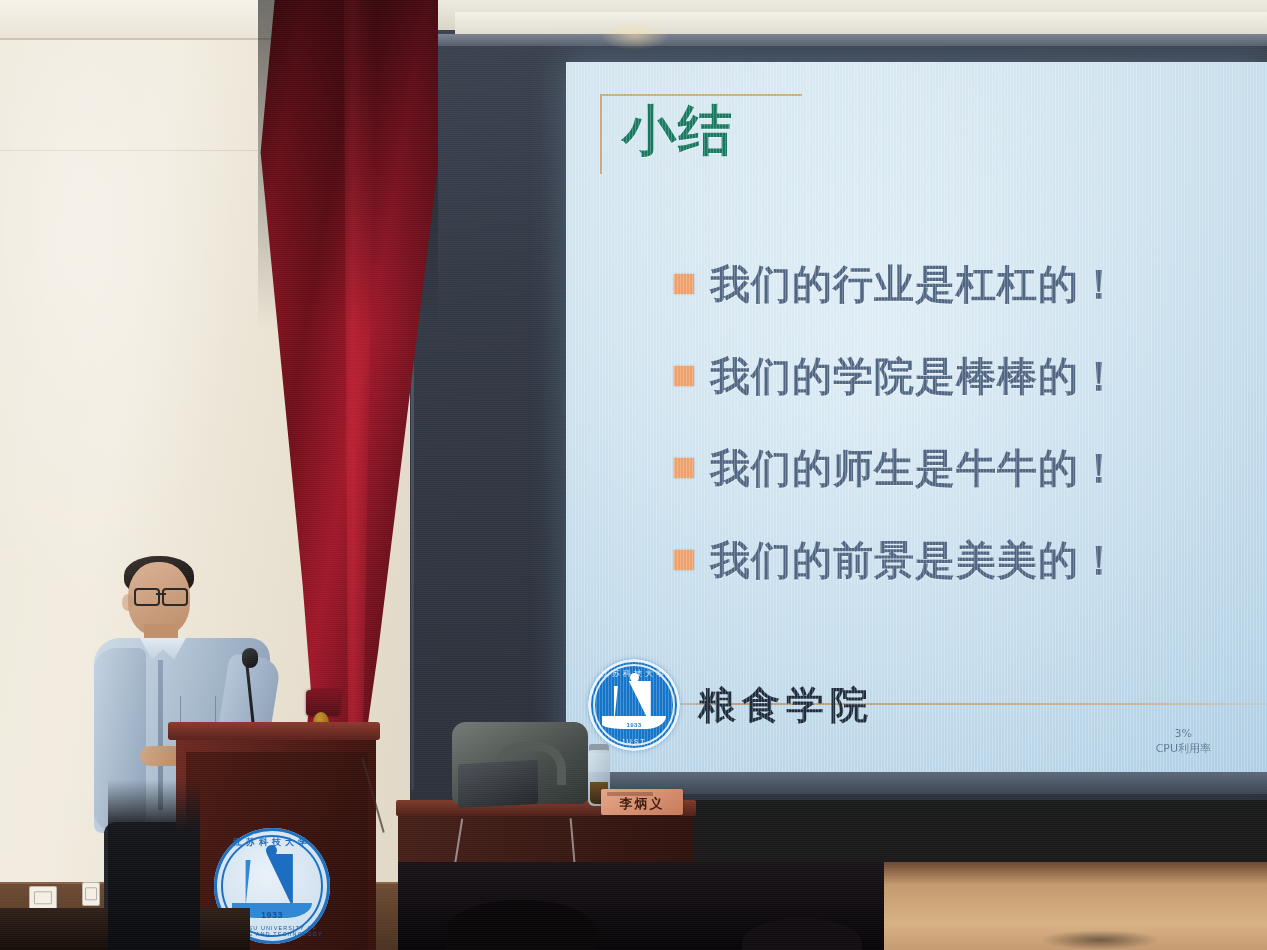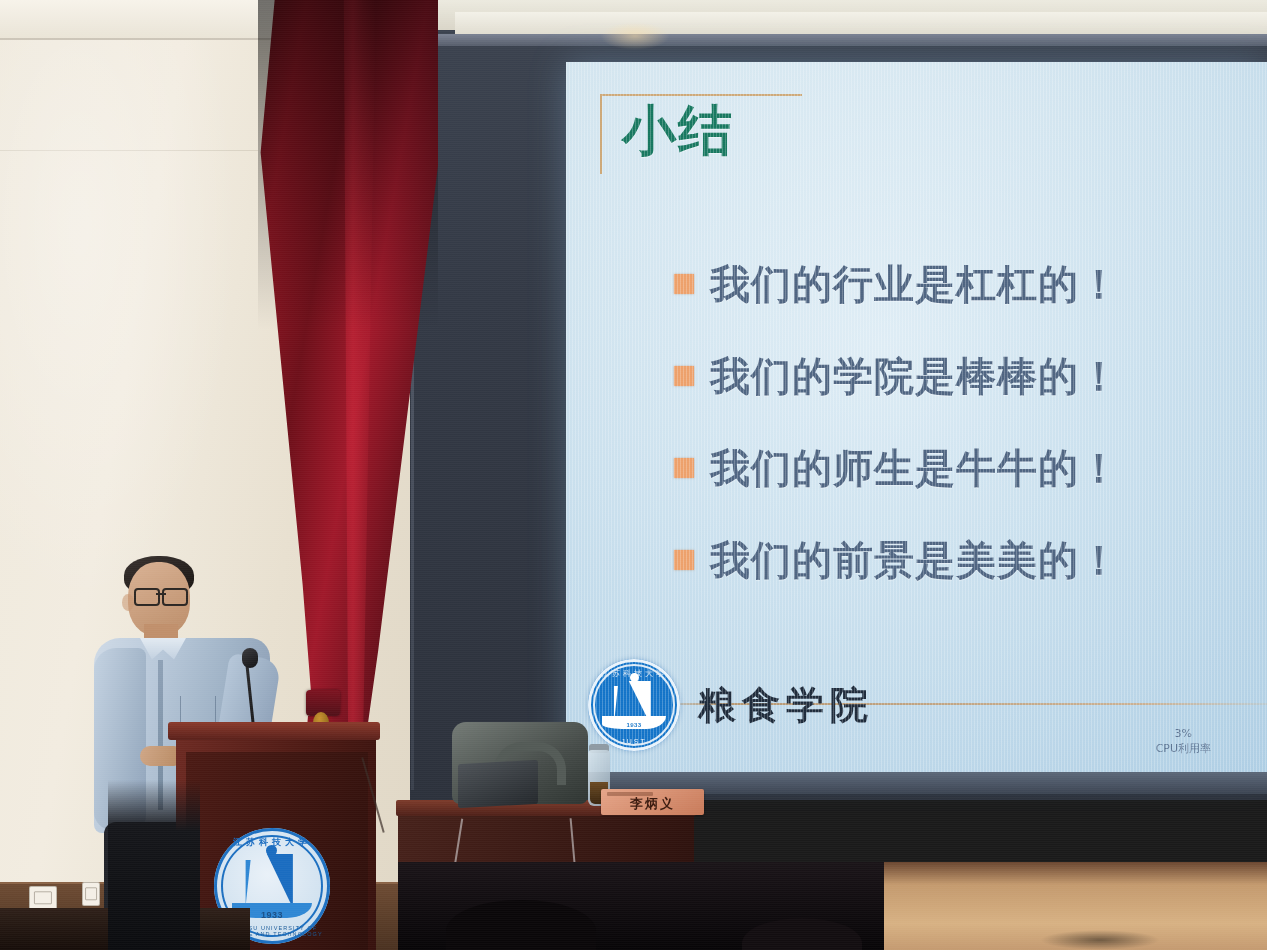--- a/index.html
+++ b/index.html
@@ -200,21 +200,21 @@
         border:9px solid #535a56;border-bottom:none;border-radius:28px 28px 0 0;}
   .laptop{position:absolute;left:458px;top:762px;width:80px;height:44px;
         background:linear-gradient(160deg,#4d5257,#24282c);border-radius:3px;
         transform:skewY(-3deg);}
   .bottle{position:absolute;left:588px;top:750px;width:22px;height:56px;border-radius:4px 4px 6px 6px;
         background:linear-gradient(120deg,rgba(215,228,236,.92),rgba(150,170,185,.85));}
   .bottle-cap{position:absolute;left:589px;top:744px;width:20px;height:9px;border-radius:3px;
         background:#8e9aa3;}
   .bottle-tea{position:absolute;left:590px;top:782px;width:18px;height:22px;border-radius:0 0 5px 5px;
         background:linear-gradient(180deg,#6b4a24,#3b2710);}
-  .nameplate{position:absolute;left:601px;top:789px;width:103px;height:26px;
+  .nameplate{position:absolute;left:601px;top:789px;width:82px;height:26px;
         background:linear-gradient(150deg,#e5a589,#c87a59);border-radius:2px;
         box-shadow:0 1px 2px rgba(0,0,0,.4);display:flex;align-items:flex-end;justify-content:center;}
   .nameplate span{font-size:13px;color:#3a1a0e;font-weight:700;letter-spacing:2px;padding-bottom:2px;
         font-family:"DejaVu Serif","Liberation Serif",serif;}
   .nameplate .np-top{position:absolute;left:6px;top:3px;width:46px;height:4px;
         background:rgba(90,40,20,.35);border-radius:1px;}
   .cable{position:absolute;border-left:2px solid rgba(225,225,228,.55);}
   .cable.c1{left:452px;top:818px;height:118px;transform:rotate(9deg);}
   .cable.c2{left:575px;top:818px;height:124px;transform:rotate(-5deg);}
   .cable.c3{left:372px;top:756px;height:78px;border-left:2px solid rgba(60,45,40,.7);transform:rotate(-16deg);}

